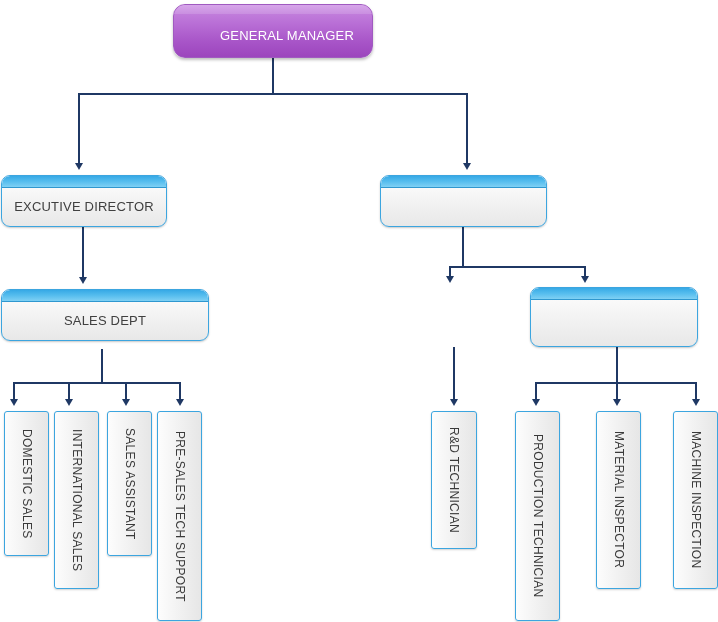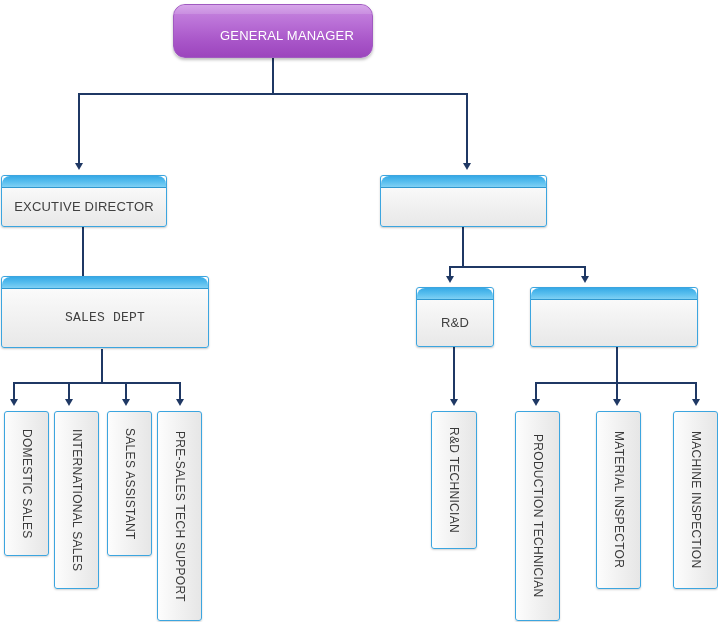--- a/index.html
+++ b/index.html
@@ -32,21 +32,21 @@
     border-left: 4px solid transparent;
     border-right: 4px solid transparent;
     border-top: 7px solid #1F3864;
   }
 
   
   .node {
     position: absolute;
     box-sizing: border-box;
     border: 1px solid #3CA5DF;
-    border-radius: 3px;
+    border-radius: 9px;
     background: linear-gradient(to bottom, #ffffff 0%, #f4f4f4 45%, #e8e8e8 100%);
     box-shadow: 0 1px 2px rgba(0,0,0,0.22);
     overflow: hidden;
   }
   .node .cap {
     position: absolute;
     left: 0; right: 0; top: 0;
     height: 11px;
     background: linear-gradient(to bottom, #36a9e6 0%, #56bdee 50%, #7fd0f4 100%);
     border-bottom: 1px solid #2f97cf;
@@ -157,29 +157,25 @@
 
   <div class="node" style="left:1px; top:175px; width:166px; height:52px;">
     <div class="cap"></div>
     <div class="label">EXCUTIVE DIRECTOR</div>
   </div>
 
   <div class="node" style="left:380px; top:175px; width:167px; height:52px;">
     <div class="cap"></div>
   </div>
 
-  <div class="node" style="left:1px; top:276px; width:208px; height:72px;font-family:Liberation Mono, monospace;">
+  <div class="node" style="left:1px; top:289px; width:208px; height:52px;">
     <div class="cap"></div>
     <div class="label">SALES DEPT</div>
   </div>
 
-  <div class="node" style="left:416px; top:287px; width:78px; height:60px;">
-    <div class="cap"></div>
-    <div class="label">R&amp;D</div>
-  </div>
 
   <div class="node" style="left:530px; top:287px; width:168px; height:60px;">
     <div class="cap"></div>
   </div>
 
   <div class="node leaf" style="left:4px; top:411px; width:45px; height:145px;">
     <div class="label">DOMESTIC SALES</div>
   </div>
 
   <div class="node leaf" style="left:54px; top:411px; width:45px; height:178px;">

